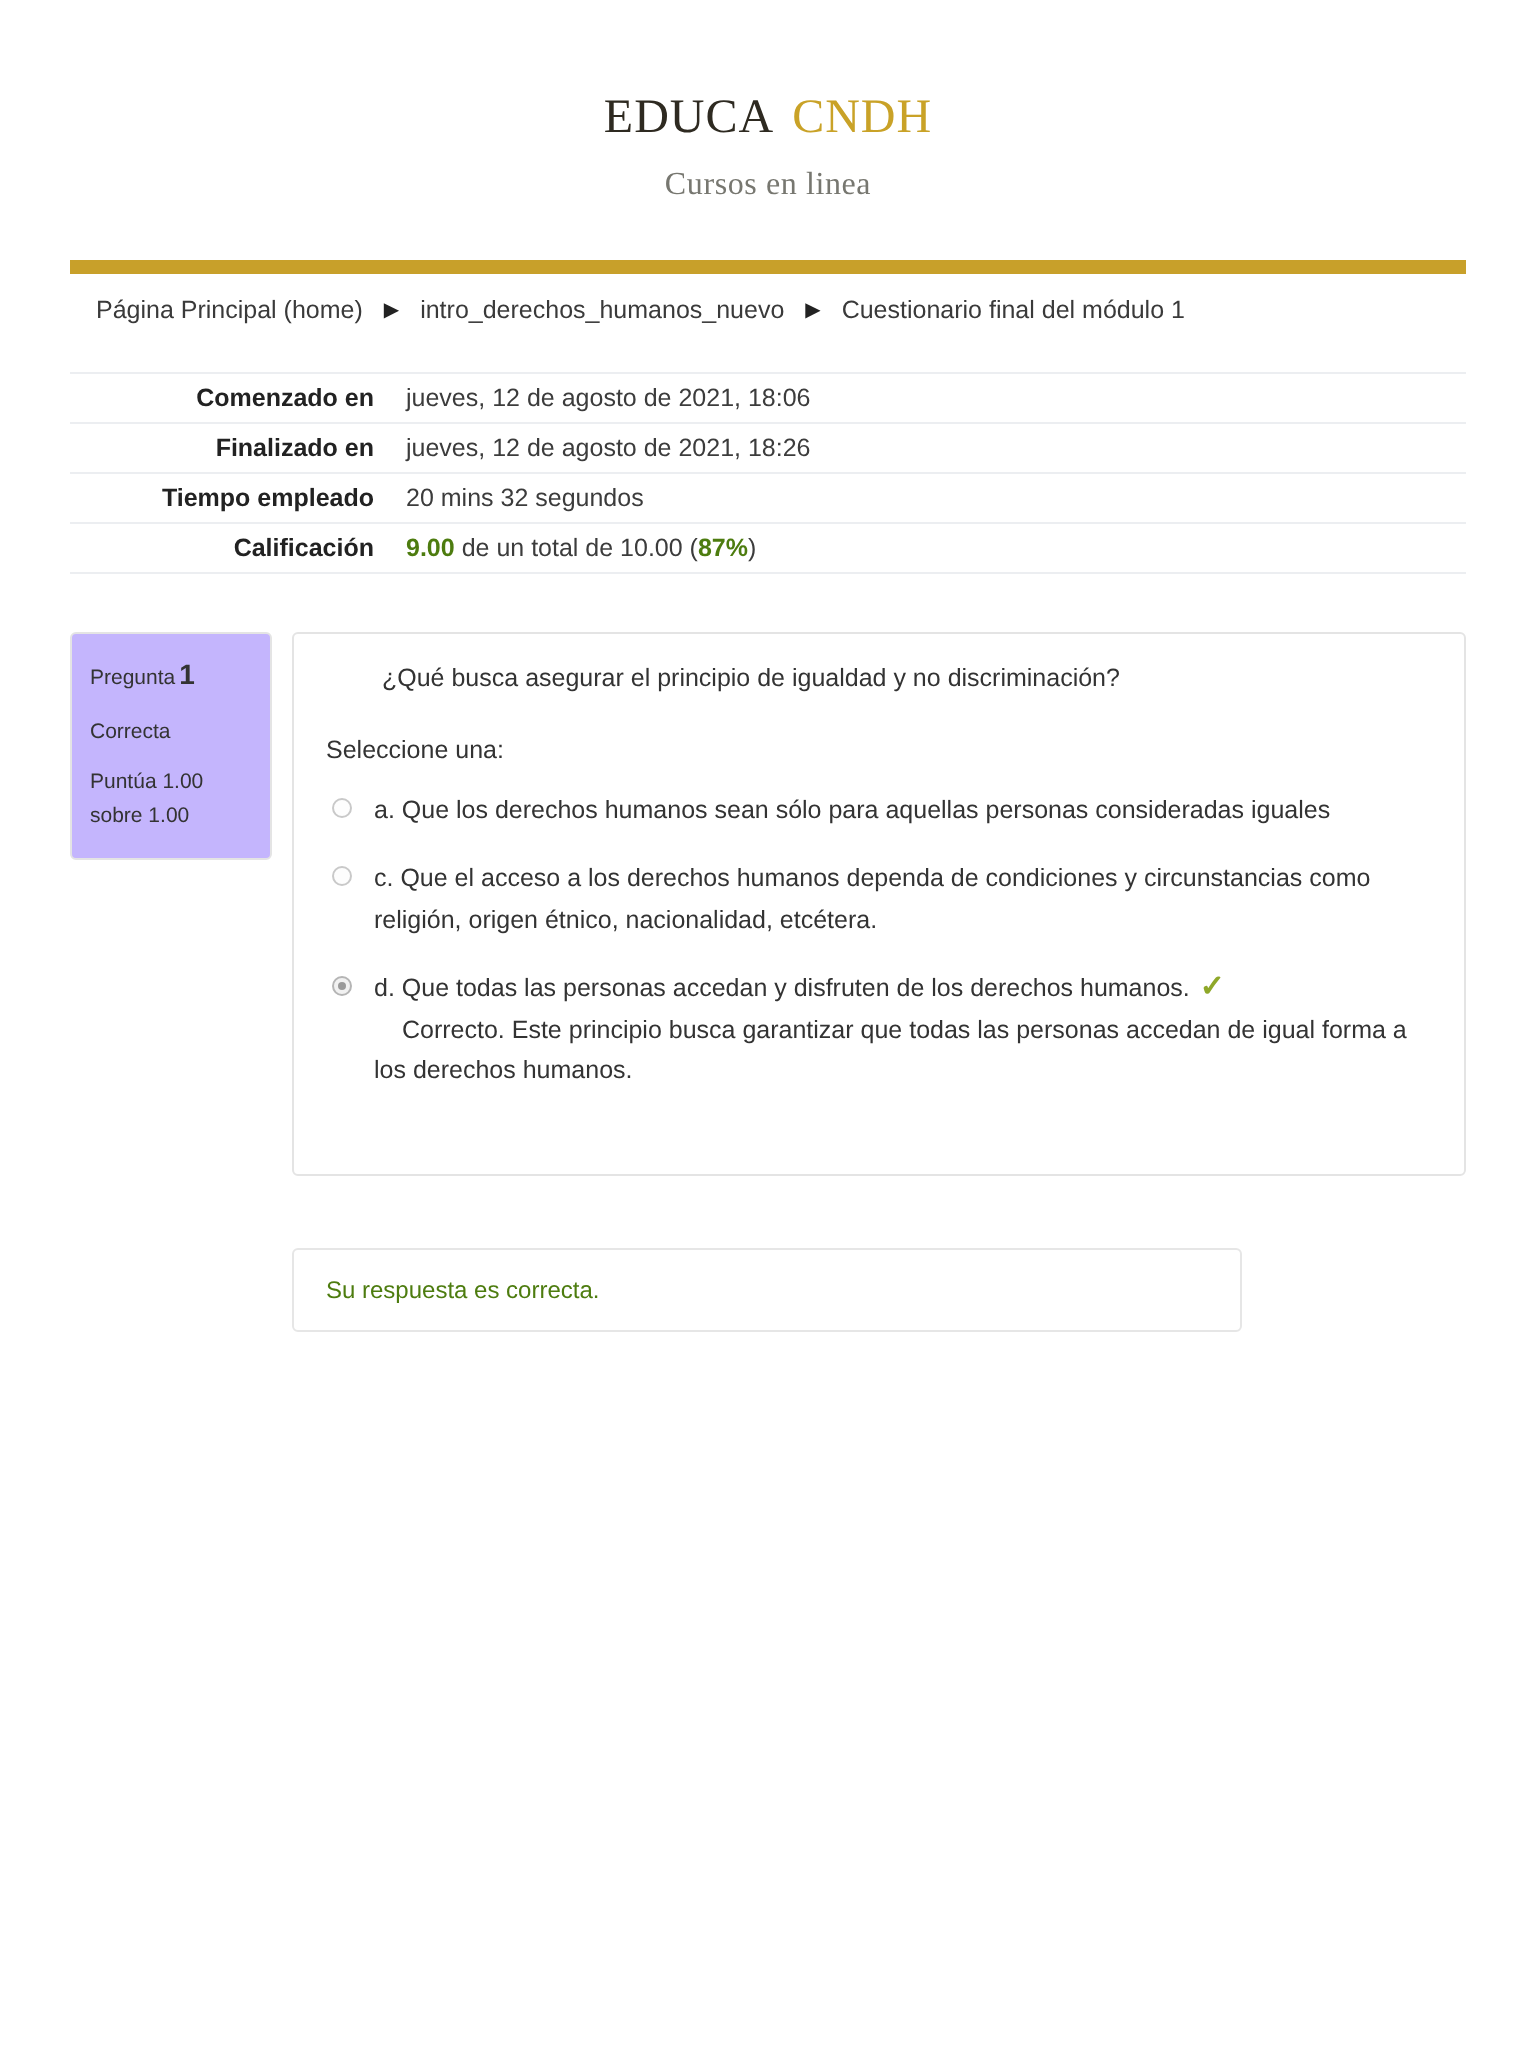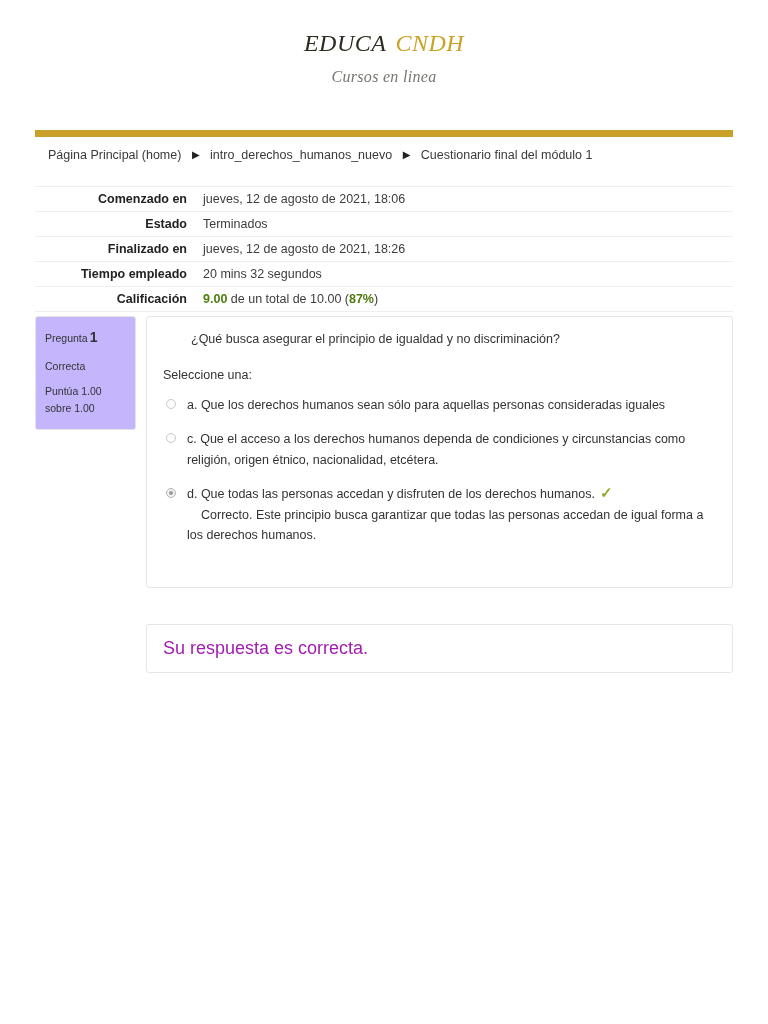--- a/index.html
+++ b/index.html
@@ -11,23 +11,22 @@
     width: 768px;
     height: 1024px;
     font-family: "Liberation Sans", sans-serif;
     color: #333333;
     position: relative;
     overflow: hidden;
   }
 
   
   .site-header {
-    padding-top: 31px;
+    padding-top: 47px;
     text-align: center;
-    font-style: italic;
   }
   .brand {
     font-family: "Liberation Serif", serif;
     font-size: 24px;
     letter-spacing: 0.5px;
     line-height: 1;
     white-space: nowrap;
   }
   .brand-educa { color: #2e2a21; }
   .brand-cndh  { color: #c9a227; margin-left: 9px; }
@@ -199,28 +198,28 @@
     font-size: 12.5px;
     line-height: 1.62;
     color: #333333;
   }
 
   
   .overall-feedback {
     position: absolute;
     left: 146px;
     top: 624px;
-    width: 587px;
+    width: 475px;
     box-sizing: border-box;
     border: 1px solid #e6e6e6;
     border-radius: 3px;
     background: #ffffff;
     padding: 13px 16px;
-    font-size: 18px;
-    color: #a21caf;
+    font-size: 12px;
+    color: #4d7c0f;
   }
 </style>
 </head>
 <body>
 
 <div class="site-header">
   <div class="brand">
     <span class="brand-educa">EDUCA</span><span class="brand-cndh">CNDH</span>
   </div>
   <div class="brand-sub">Cursos en linea</div>
@@ -234,24 +233,20 @@
   <span class="crumb">intro_derechos_humanos_nuevo</span>
   <span class="sep">▶</span>
   <span class="crumb">Cuestionario final del módulo 1</span>
 </div>
 
 <table class="summary">
   <tbody>
     <tr>
       <th>Comenzado en</th>
       <td>jueves, 12 de agosto de 2021, 18:06</td>
-    </tr>
-    <tr>
-      <th>Estado</th>
-      <td>Terminados</td>
     </tr>
     <tr>
       <th>Finalizado en</th>
       <td>jueves, 12 de agosto de 2021, 18:26</td>
     </tr>
     <tr>
       <th>Tiempo empleado</th>
       <td>20 mins 32 segundos</td>
     </tr>
     <tr>

